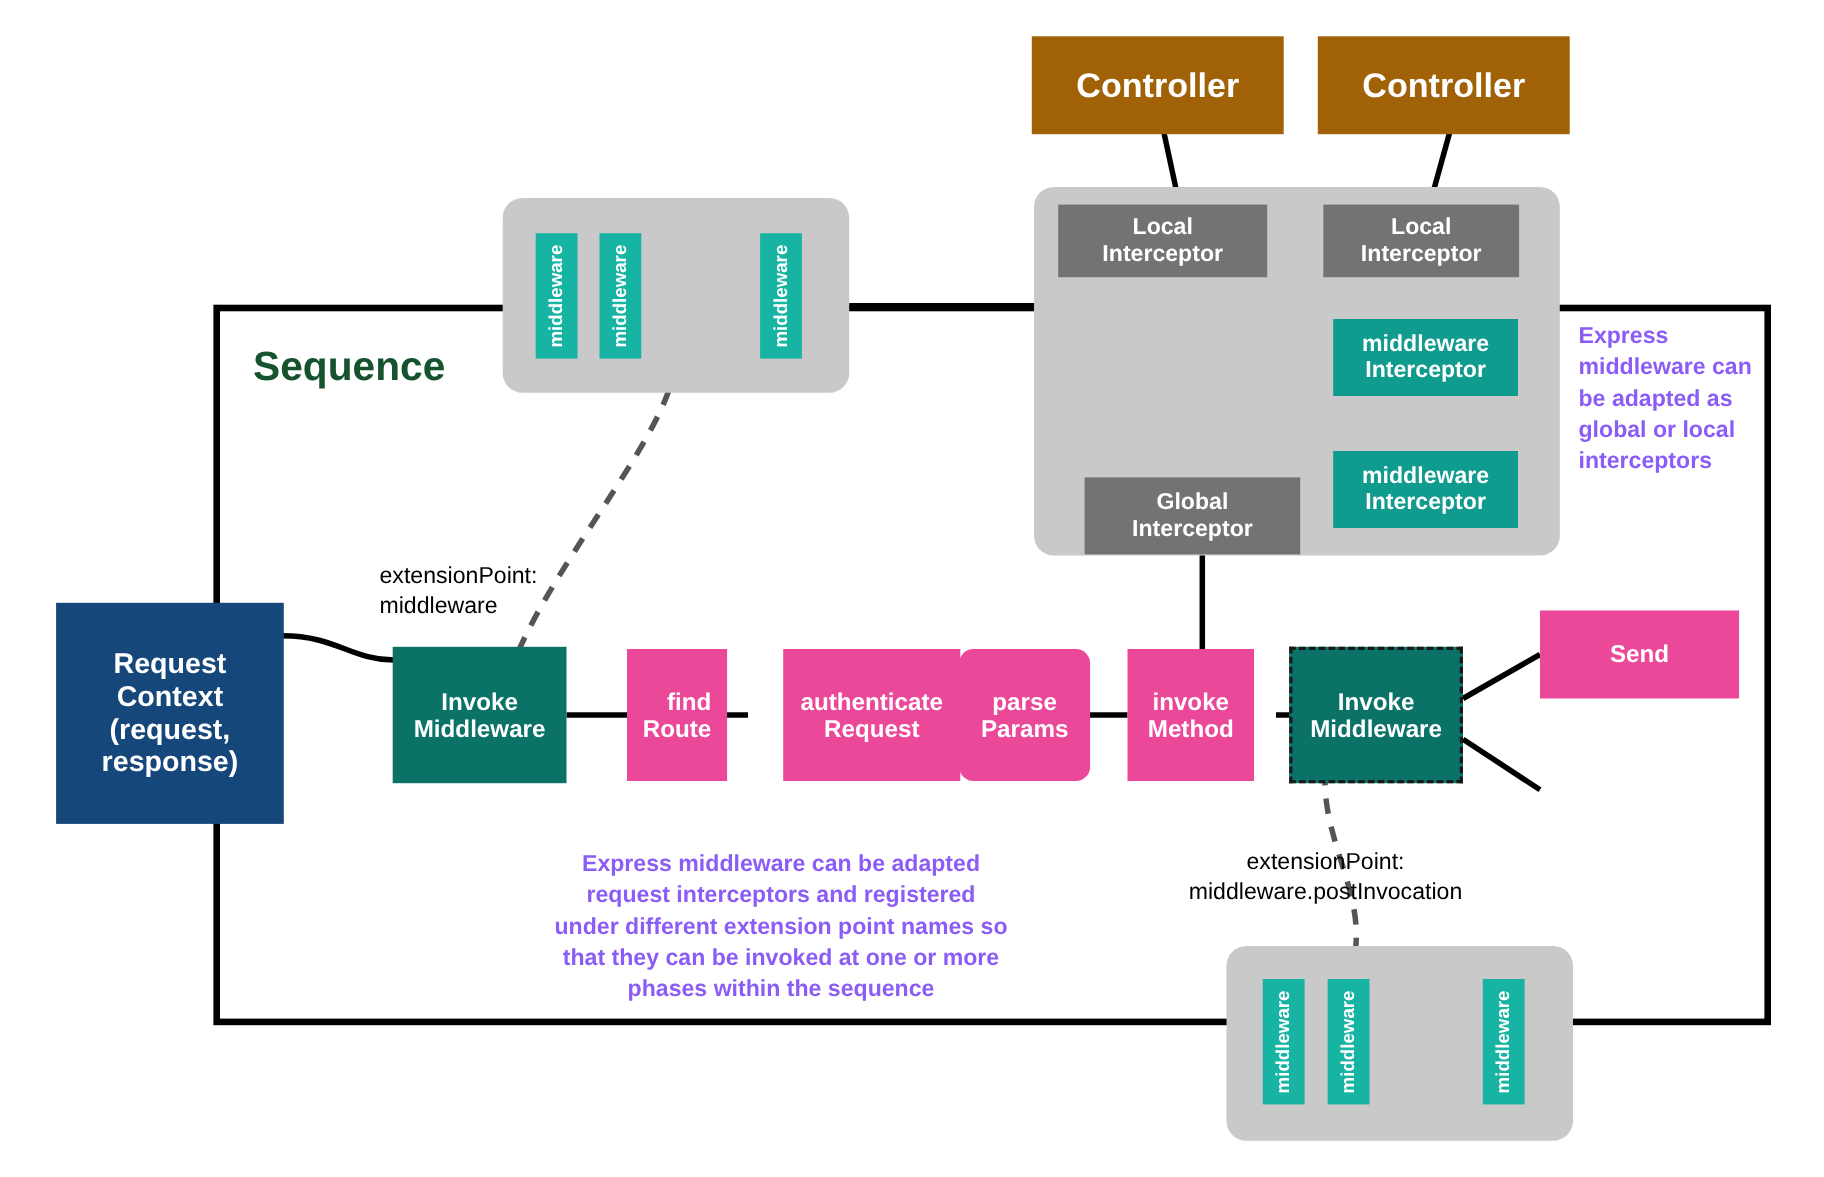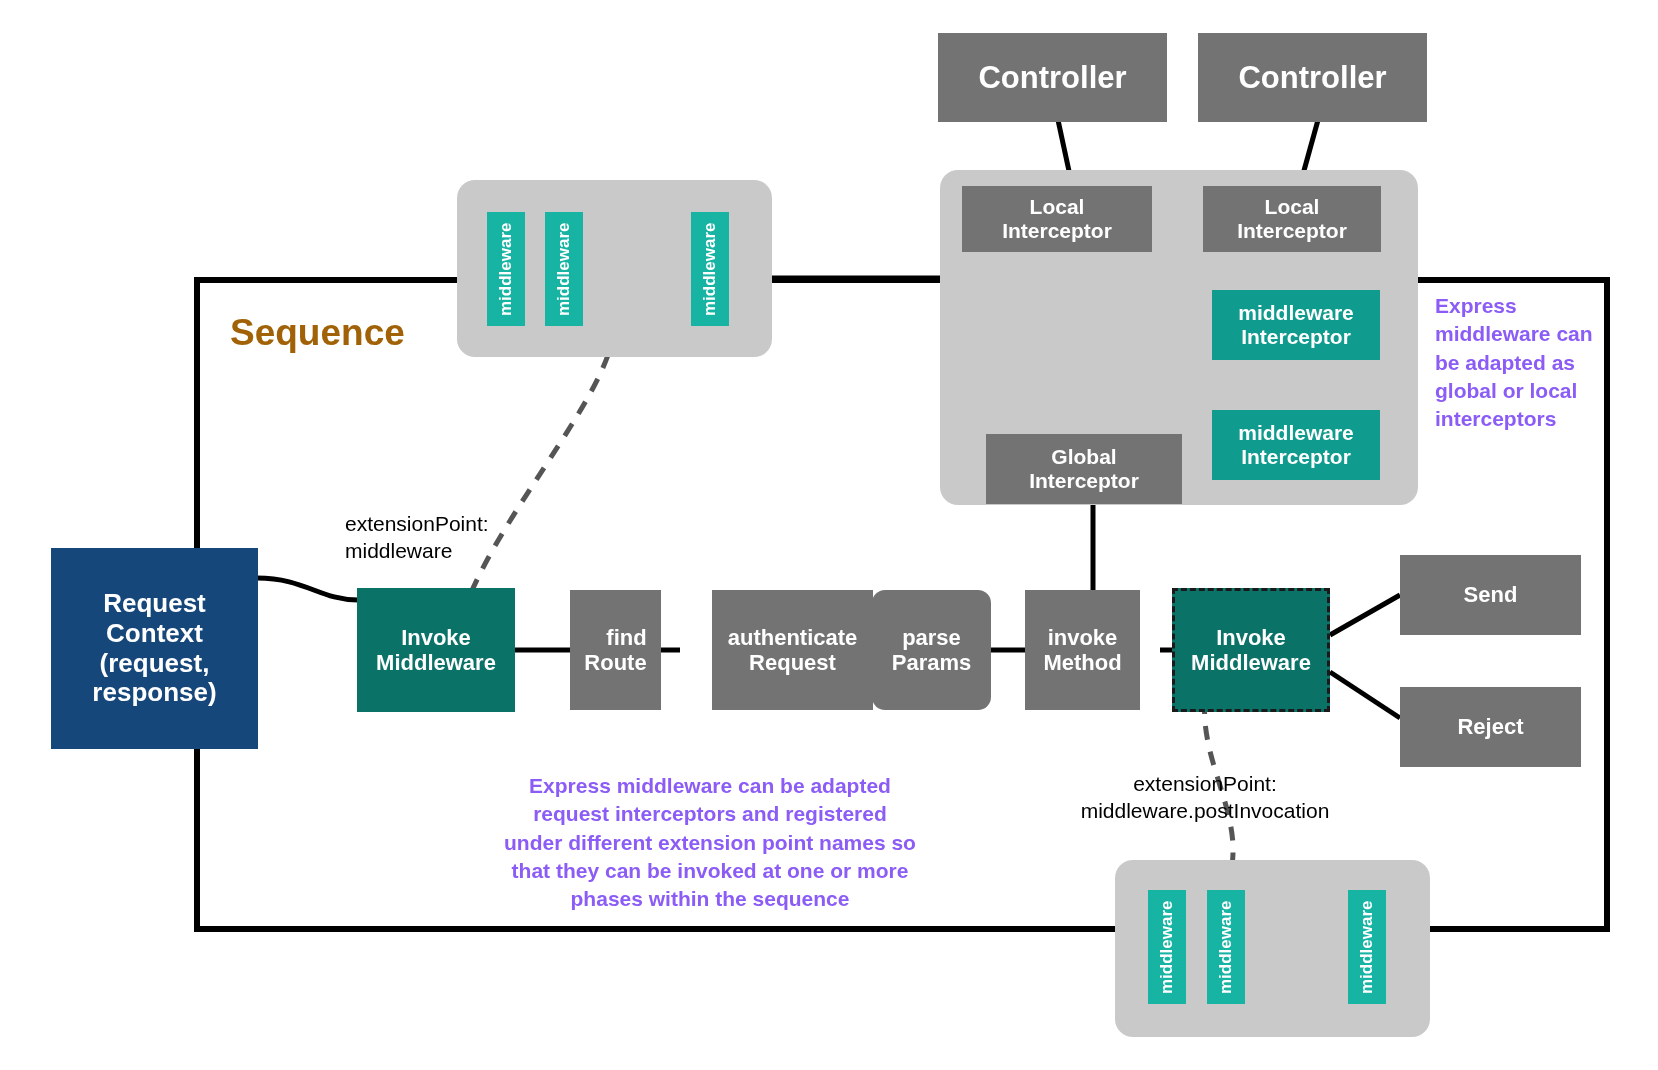--- a/index.html
+++ b/index.html
@@ -36,21 +36,21 @@
     font-weight: bold;
     line-height: 1.15;
   }
   .group-box {
     position: absolute;
     box-sizing: border-box;
     background: #c9c9c9;
     border-radius: 18px;
   }
   .controller {
-    background: #737373;
+    background: #a16207;
     font-size: 31px;
   }
   .interceptor-orange {
     background: #737373;
     font-size: 21px;
   }
   .mw-interceptor {
     background: #0f9b8e;
     font-size: 21px;
   }
@@ -59,41 +59,41 @@
     writing-mode: vertical-rl;
     transform: rotate(180deg);
     font-size: 17px;
     font-weight: bold;
   }
   .request-context {
     background: #16477a;
     font-size: 26px;
   }
   .seq-step {
-    background: #737373;
+    background: #ec4899;
     font-size: 22px;
   }
   .invoke-mw {
     background: #0b7268;
     font-size: 22px;
   }
   .invoke-mw-dashed {
     background: #0b7268;
     font-size: 22px;
     border: 3px dashed #1a1a1a;
   }
   .sequence-frame {
     position: absolute;
     box-sizing: border-box;
     border: 6px solid #000000;
     background: transparent;
   }
   .label {
     position: absolute;
-    color: #a16207;
+    color: #14532d;
     font-weight: bold;
   }
   #sequence-title {
     font-size: 37px;
   }
   .note {
     position: absolute;
     color: #8b5cf6;
     font-weight: bold;
     font-size: 21px;
@@ -225,23 +225,20 @@
 Method</span>
   </div>
   <div class="node invoke-mw-dashed" style="left:1172px; top:588px; width:158px; height:124px; white-space:pre-line;">
     <span style="white-space:pre-line;">Invoke
 Middleware</span>
   </div>
 
   <div class="node seq-step" style="left:1400px; top:555px; width:181px; height:80px;">
     <span>Send</span>
   </div>
-  <div class="node seq-step" style="left:1400px; top:687px; width:181px; height:80px;">
-    <span>Reject</span>
-  </div>
 
   <div class="ext-label note-center" style="left:1040px; top:770px; width:330px; white-space:pre-line;">extensionPoint:
 middleware.postInvocation</div>
 
   <div class="note note-center" style="left:480px; top:772px; width:460px; white-space:pre-line;">Express middleware can be adapted
 request interceptors and registered
 under different extension point names so
 that they can be invoked at one or more
 phases within the sequence</div>
 

